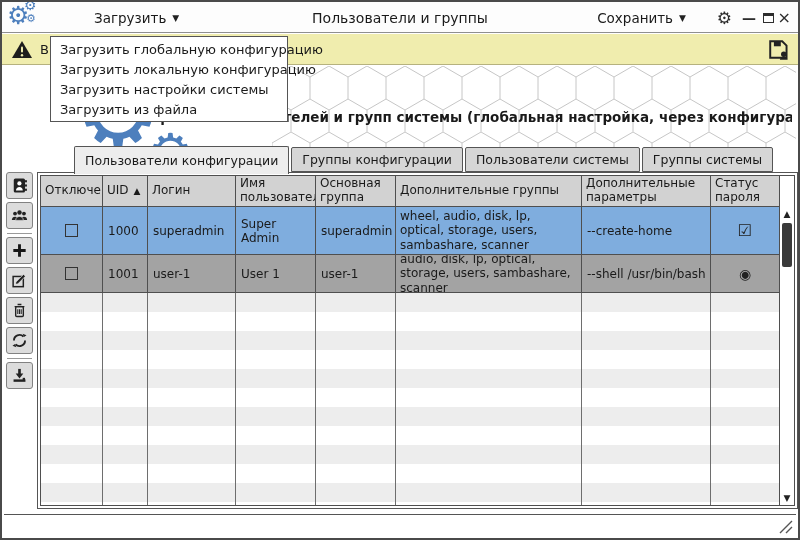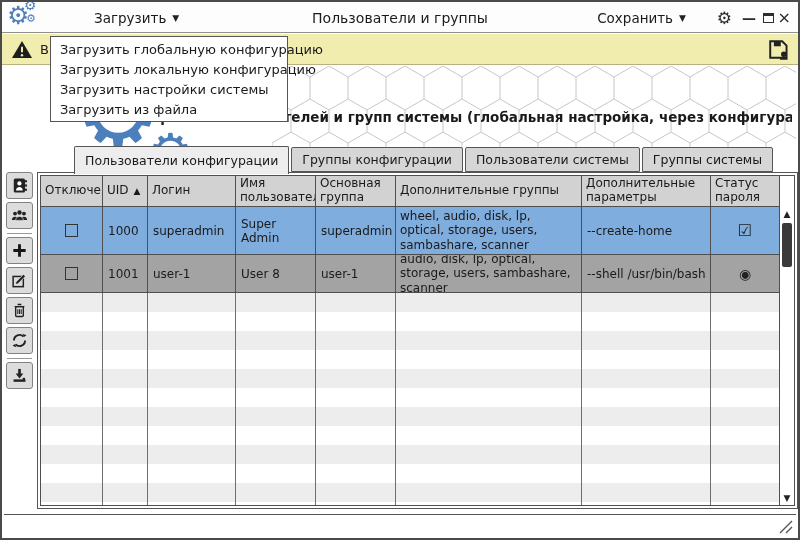--- a/index.html
+++ b/index.html
@@ -239,21 +239,21 @@
           <div class="c r1 nowrapcell">--create-home</div>
           <div class="c r1 last center">
               <span class="pwd-check">☑</span>
             </div>
 
           <div class="c r2 center">
               <span class="cb"></span>
             </div>
           <div class="c r2">1001</div>
           <div class="c r2">user-1</div>
-          <div class="c r2">User 8</div>
+          <div class="c r2">User 1</div>
           <div class="c r2">user-1</div>
           <div class="c r2 groups">audio, disk, lp, optical, storage, users, sambashare, scanner</div>
           <div class="c r2 nowrapcell">--shell /usr/bin/bash</div>
           <div class="c r2 last center">
               <span class="pwd-radio">◉</span>
             </div>
 
           <div class="fc"></div>
           <div class="fc"></div>
           <div class="fc"></div>

